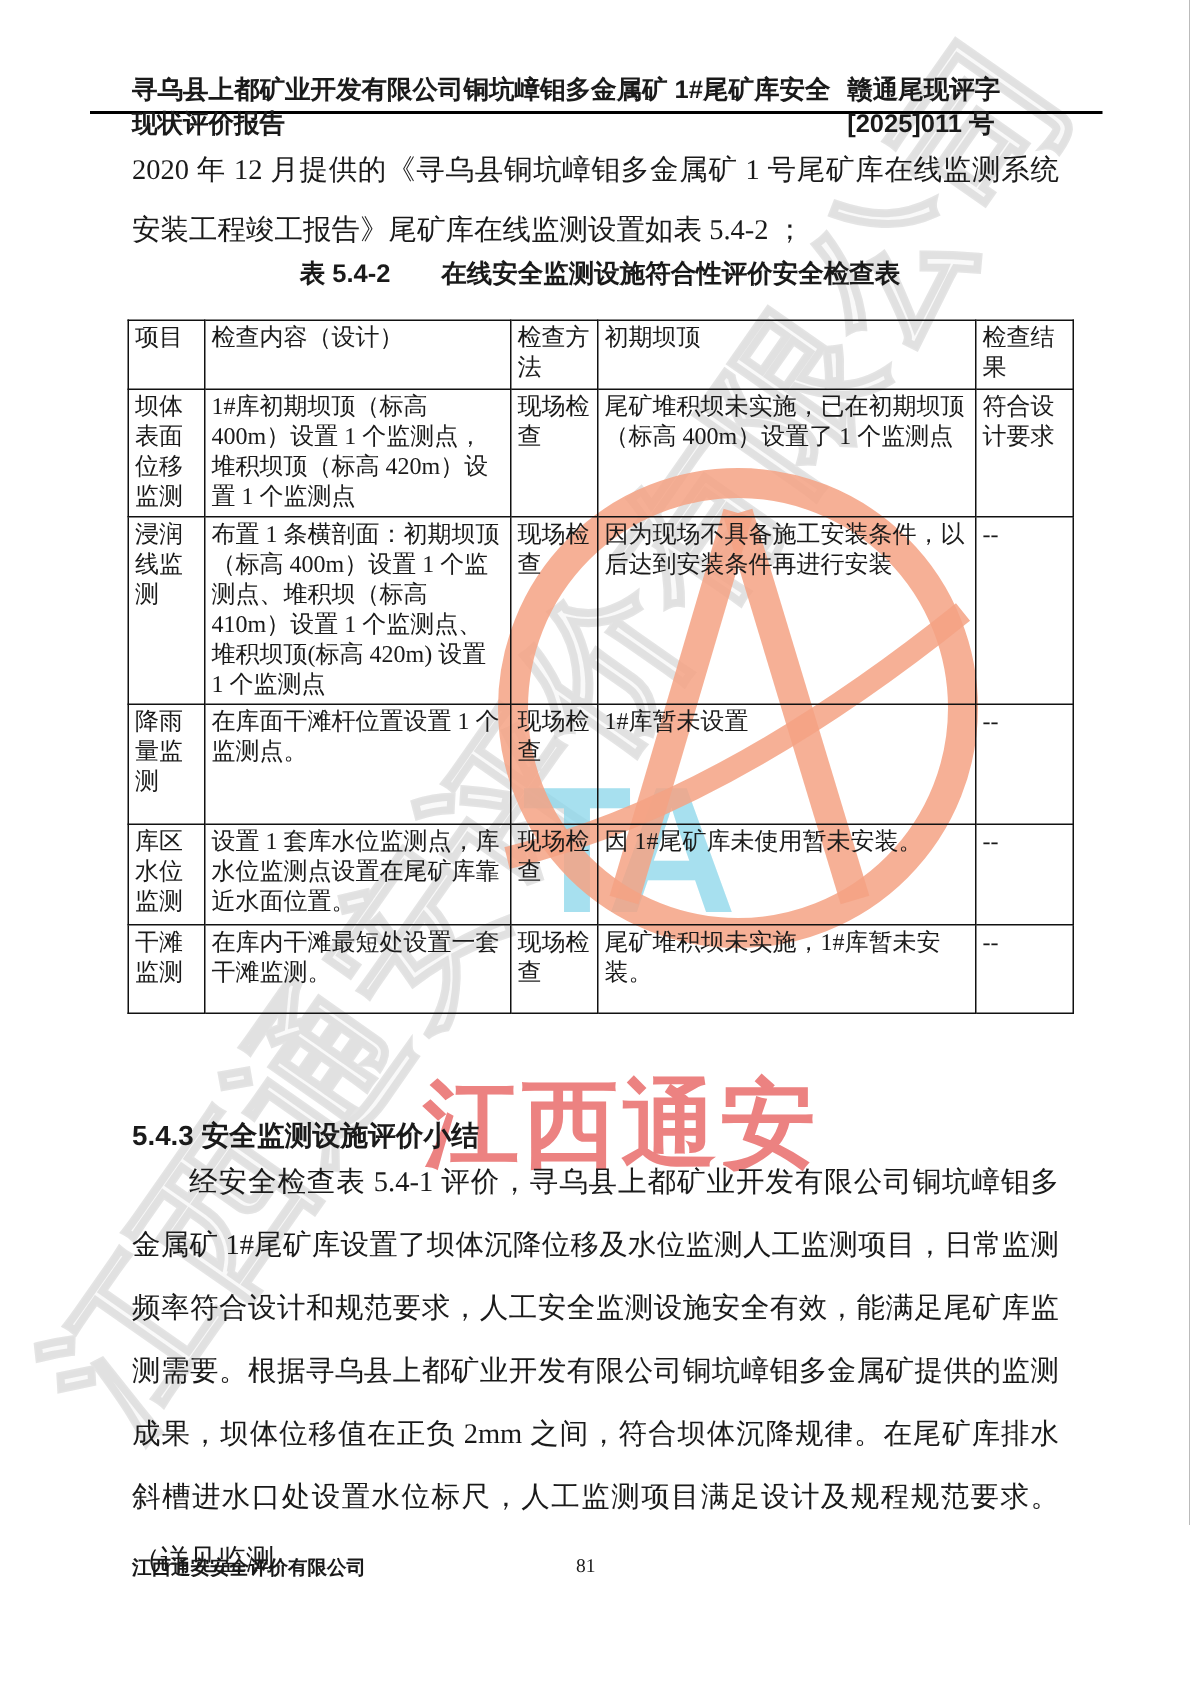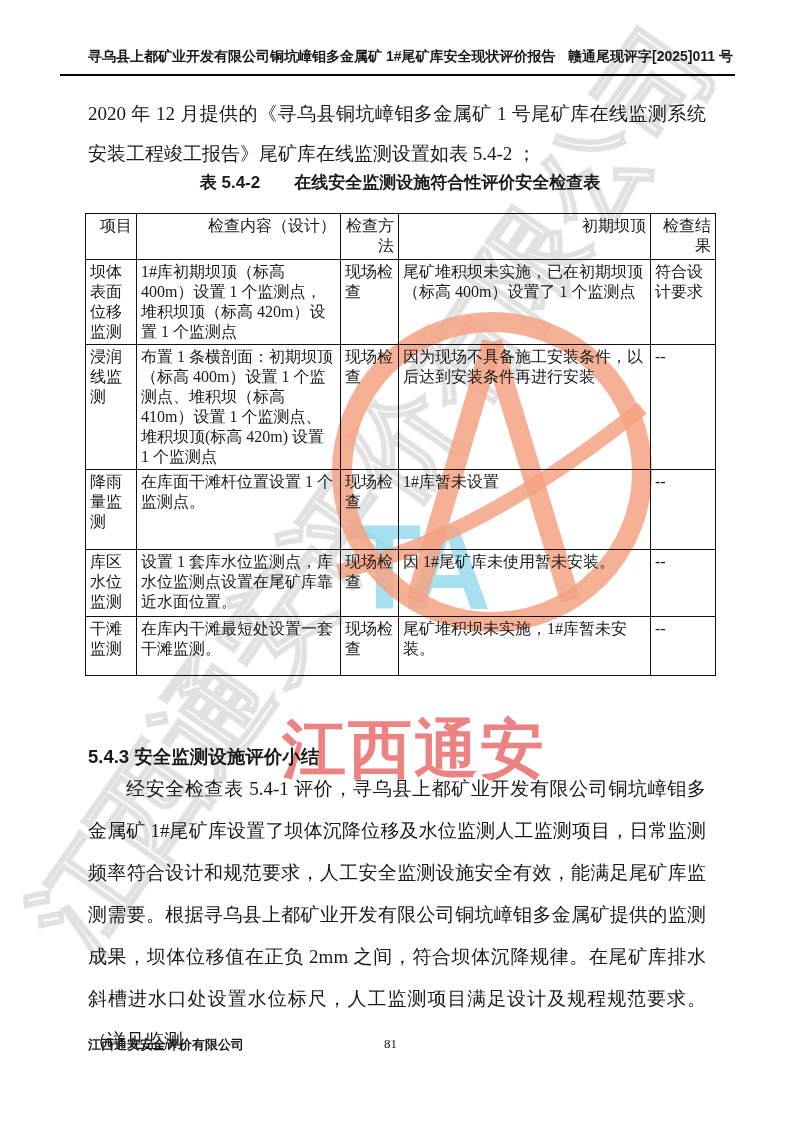--- a/index.html
+++ b/index.html
@@ -45,21 +45,21 @@
     color: rgba(228,82,80,0.72);
     white-space: nowrap;
   }
 
   
   .hdr {
     position: absolute; left: 60px; right: 58px; top: 48px;
     height: 28px;
     border-bottom: 2px solid #000;
     font-family: "Liberation Sans", "DejaVu Sans", sans-serif;
-    font-size: 14px; font-weight: bold;
+    font-size: 17px; font-weight: bold;
     display: flex; justify-content: space-between; align-items: flex-start;
   }
   .hdr .h-left  { padding-left: 28px; }
   .hdr .h-right { padding-right: 2px; }
 
   
   .para {
     position: absolute; left: 88px; width: 618px;
     font-size: 19px; line-height: 40px;
     text-align: justify;
@@ -92,21 +92,21 @@
   }
   table.checklist td, table.checklist th {
     border: 1.5px solid #111;
     padding: 2px 4px;
     font-weight: normal;
     text-align: left;
     vertical-align: top;
     overflow: hidden;
   }
   table.checklist th {
-    text-align: right;
+    text-align: left;
     vertical-align: top;
   }
   td.c-method, td.c-result { vertical-align: middle; text-align: left; }
   td.c-result { text-align: left; }
   td.c-dash { text-align: center; }
   tr.hrow      { height: 46px; }
   tr.r0 { height: 83px; }
   tr.r1 { height: 100px; }
   tr.r2 { height: 80px; }
   tr.r3 { height: 67px; }

